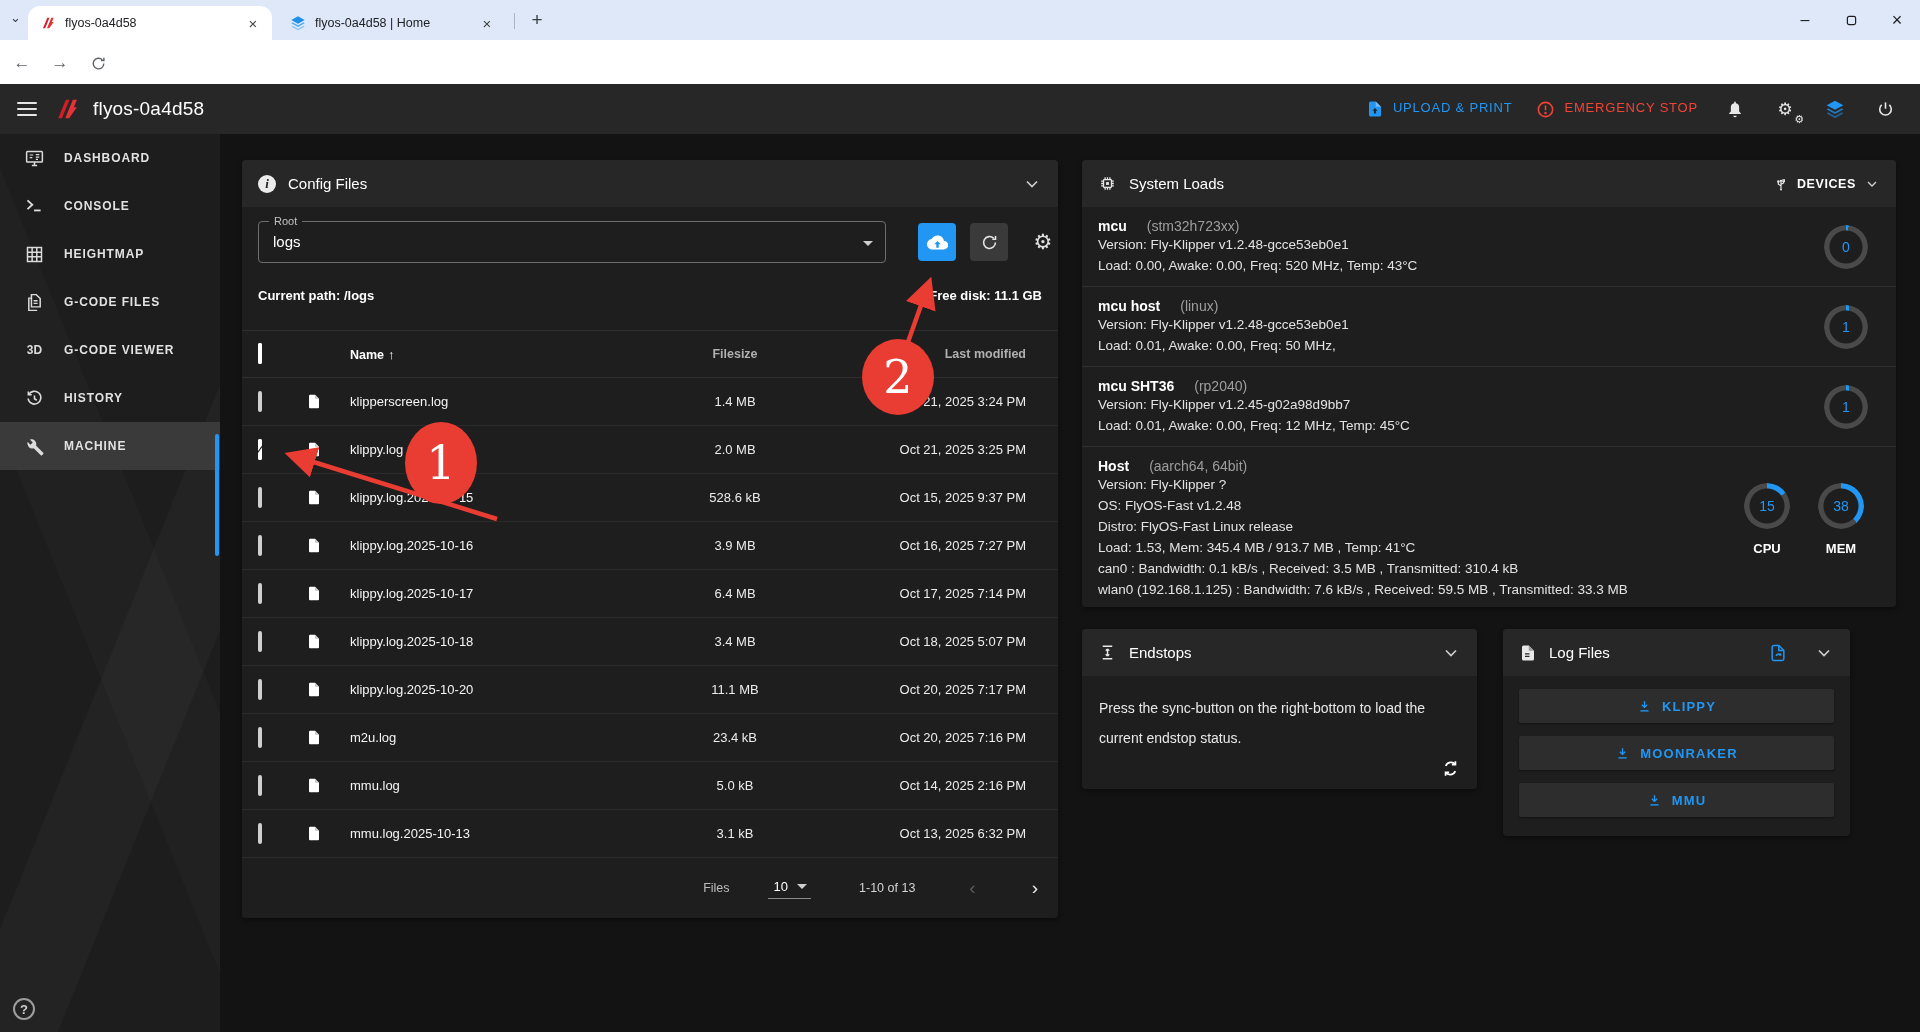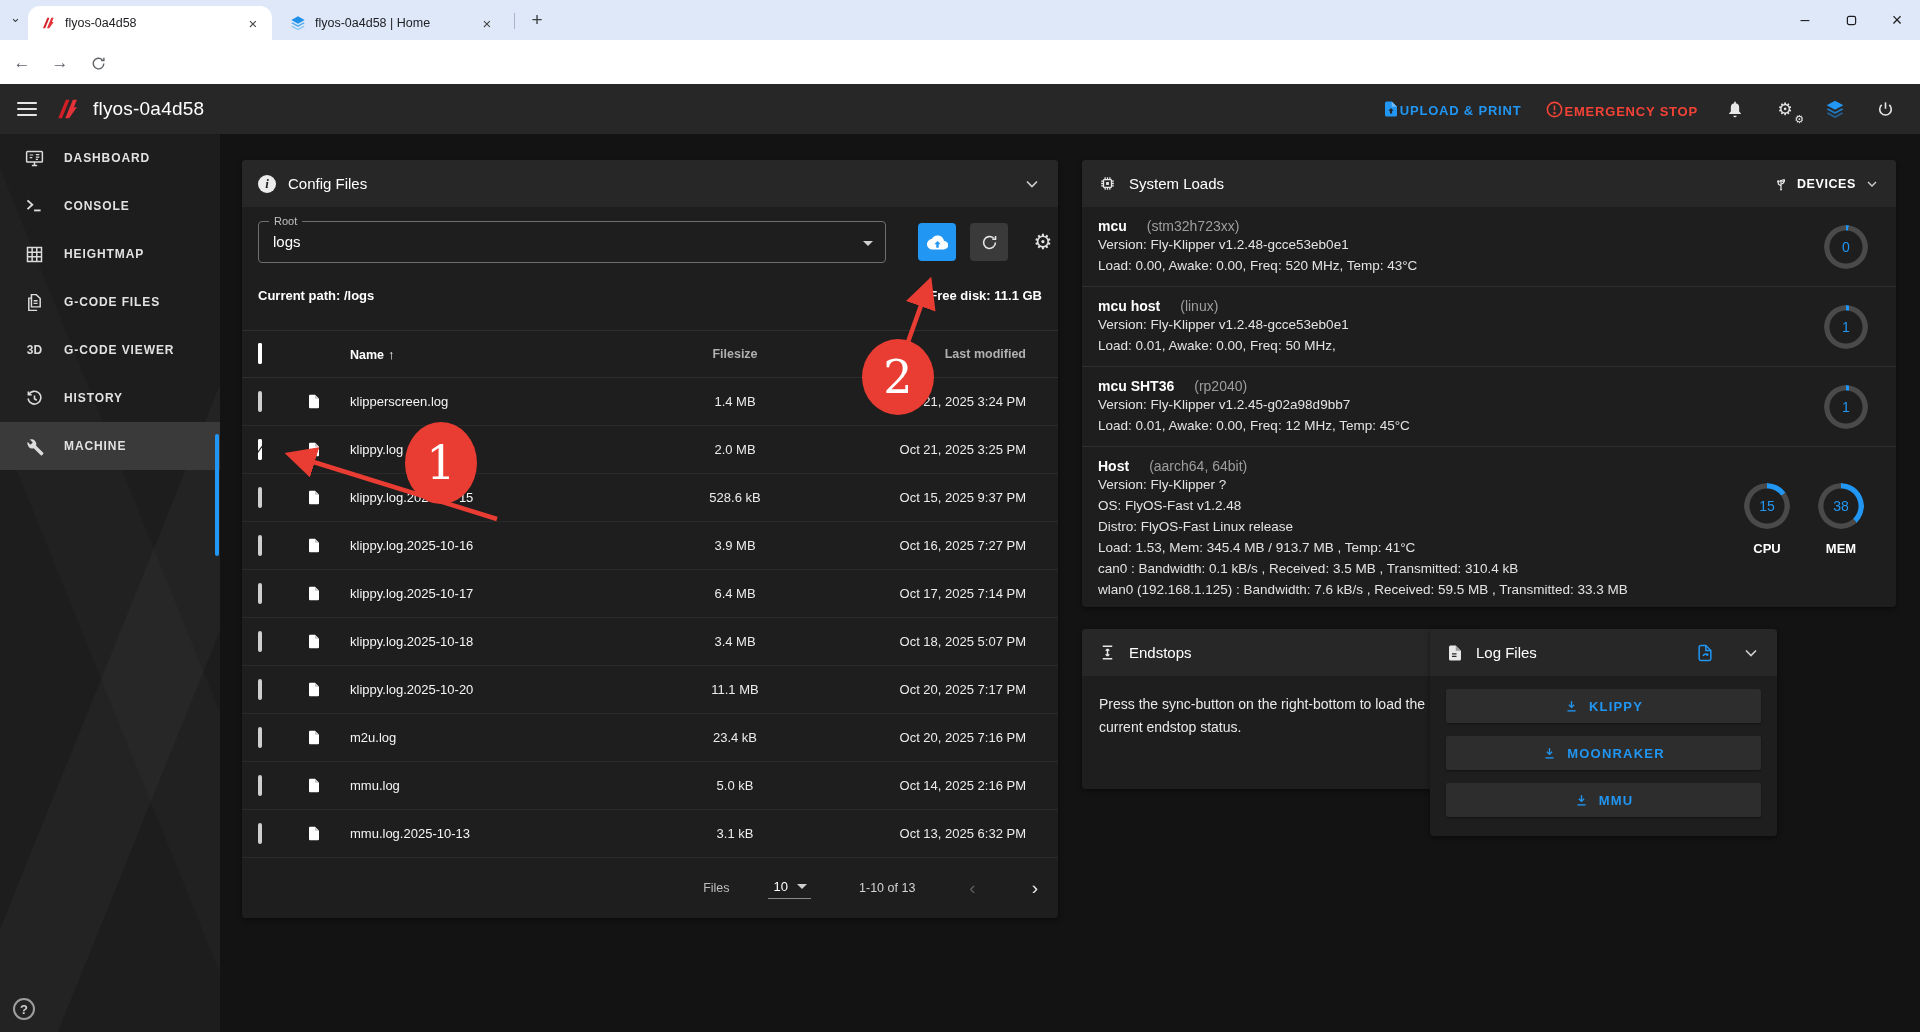--- a/index.html
+++ b/index.html
@@ -34,21 +34,21 @@
   .chromepill .t{font-size:12px;color:#1f1f1f;flex:1}
   .kebab{color:#474747;font-size:14px;letter-spacing:0}
 
   
   #appbar{position:absolute;left:0;top:84px;width:1920px;height:50px;background:var(--appbar);display:flex;align-items:center;z-index:5}
   .burger{width:20px;height:14px;display:flex;flex-direction:column;justify-content:space-between;margin-left:17px}
   .burger span{height:2px;background:#e6e6e6;border-radius:1px}
   .applogo{margin-left:16px}
   .apptitle{color:#fff;font-size:19px;margin-left:12px;letter-spacing:.2px}
   .appbar-right{position:absolute;right:22px;top:0;height:50px;display:flex;align-items:center;gap:24px}
-  .txtbtn{display:flex;align-items:flex-end;gap:0;font-size:13px;font-weight:bold;letter-spacing:.8px}
+  .txtbtn{display:flex;align-items:flex-start;gap:9px;font-size:13px;font-weight:normal;letter-spacing:.8px}
   .txtbtn.blue{color:var(--accent)} .txtbtn.red{color:var(--danger)}
   .iconbtn{width:26px;height:26px;display:flex;align-items:center;justify-content:center;color:#e8e8e8}
   .cogs{position:relative;color:#e8e8e8}
   .cogs .g1{font-size:17px} .cogs .g2{font-size:11px;position:absolute;right:-6px;bottom:-4px}
 
   
   #sidebar{position:absolute;left:0;top:134px;width:220px;height:898px;background:#1d1d1d;overflow:hidden}
   #sidebar::before{content:"";position:absolute;inset:0;background:
     linear-gradient(112deg, transparent 55%, rgba(255,255,255,.028) 55.3% 72%, transparent 72.3%),
     linear-gradient(248deg, transparent 40%, rgba(255,255,255,.02) 40.3% 58%, transparent 58.3%)}
@@ -116,25 +116,25 @@
     mask:radial-gradient(farthest-side,transparent calc(100% - 6px),#000 calc(100% - 5px))}
   .gauge .num{position:absolute;inset:0;display:flex;align-items:center;justify-content:center;color:var(--accent);font-size:14px}
   .sm-gauge{position:absolute;right:28px;top:50%;transform:translateY(-50%)}
   .host-gauges{position:absolute;right:32px;top:36px;display:flex;gap:28px}
   .hg{display:flex;flex-direction:column;align-items:center}
   .hg .gauge{width:46px;height:46px}
   .hg .glbl{margin-top:12px;color:#fff;font-size:13px;font-weight:bold}
 
   
   #card-endstops{left:1082px;top:629px;width:395px;height:160px}
-  .end-msg{padding:17px 40px 0 17px;color:#e9e9e9;font-size:14px;line-height:23px}
+  .end-msg{padding:17px 40px 0 17px;color:#e9e9e9;font-size:14px;line-height:30px}
   .syncbtn{position:absolute;right:16px;bottom:10px}
 
   
-  #card-logs{left:1430px;top:629px;width:347px;height:207px}
+  #card-logs{left:1503px;top:629px;width:347px;height:207px}
   .logbtn{margin:13px 16px 0 16px;height:34px;background:#2d2d2d;border-radius:2px;display:flex;align-items:center;justify-content:center;gap:10px;
     box-shadow:0 1px 2px rgba(0,0,0,.4)}
   .logbtn .t{color:var(--accent);font-size:13px;font-weight:bold;letter-spacing:1.2px}
 
   
   #annotations{position:absolute;left:0;top:0;width:1920px;height:1032px;pointer-events:none;z-index:50}
   .ann-num{font-family:"DejaVu Serif","Liberation Serif",serif;font-size:46px;fill:#fff}
 </style>
 </head>
 <body>

